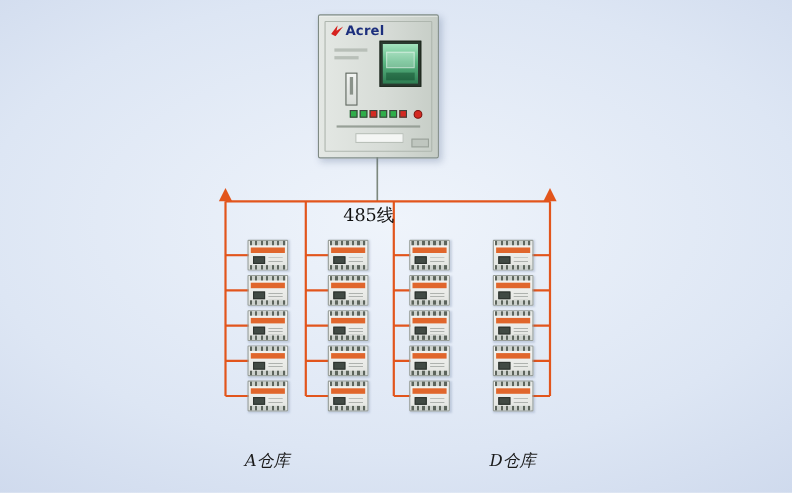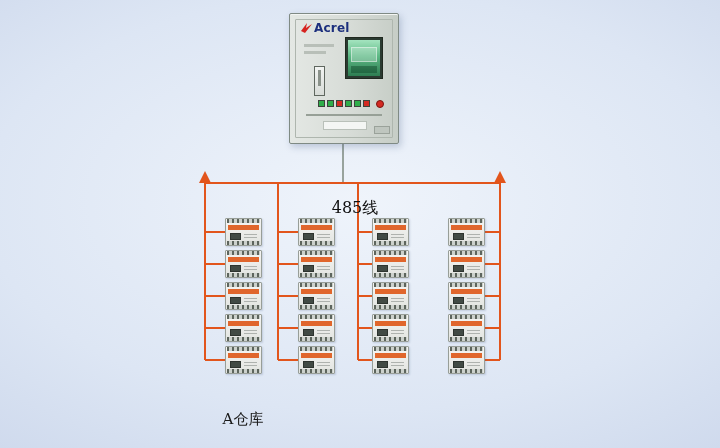--- a/index.html
+++ b/index.html
@@ -52,24 +52,24 @@
     box-shadow:1px 1px 2px rgba(70,90,130,.22);}
   .dev::after{content:"";position:absolute;right:4px;top:15px;width:13px;height:6px;
     background:repeating-linear-gradient(180deg,#aeb2ae 0 1px,transparent 1px 3px);}
   .band{position:absolute;left:2px;right:2px;top:6px;height:5px;background:#e0662c;}
   .scr{position:absolute;left:4px;top:14px;width:11px;height:7px;background:#414a44;border:1px solid #2e342f;box-sizing:border-box;}
   .term{position:absolute;left:1px;right:1px;height:4px;
     background:repeating-linear-gradient(90deg,#5d655d 0 2px,#ccd1cc 2px 5px);}
   .term.t{top:0}.term.b{bottom:0}
 
   
-  .bus-label{position:absolute;left:312px;top:198px;width:86px;text-align:center;z-index:2;
+  .bus-label{position:absolute;left:312px;top:186px;width:86px;z-index:2;
     font-family:"DejaVu Serif", serif;font-size:16px;color:#111;}
   .wh-label{position:absolute;top:410px;width:82px;text-align:center;z-index:2;
-    font-family:"DejaVu Serif", serif;font-size:15px;color:#1a1a1a;}
+    font-family:"DejaVu Serif", serif;font-size:15px;color:#1a1a1a;font-style:italic;}
   .wh-a{left:202px}.wh-b{left:275px}.wh-c{left:349px}.wh-d{left:425px}
 </style>
 </head>
 <body>
 
 <div class="canvas">
 
   <svg class="wires" width="720" height="448">
 
     <line x1="343" y1="142" x2="343" y2="183" stroke="#7d887e" stroke-width="1.5"></line>
@@ -261,14 +261,15 @@
       </div>
       <div class="dev">
         <span class="band"></span>
         <span class="scr"></span>
         <span class="term t"></span>
         <span class="term b"></span>
       </div>
     </div>
 
   <div class="wh-label wh-a">A仓库</div>
+  <div class="wh-label wh-d">D仓库</div>
 
 </div>
 
 </body></html>

